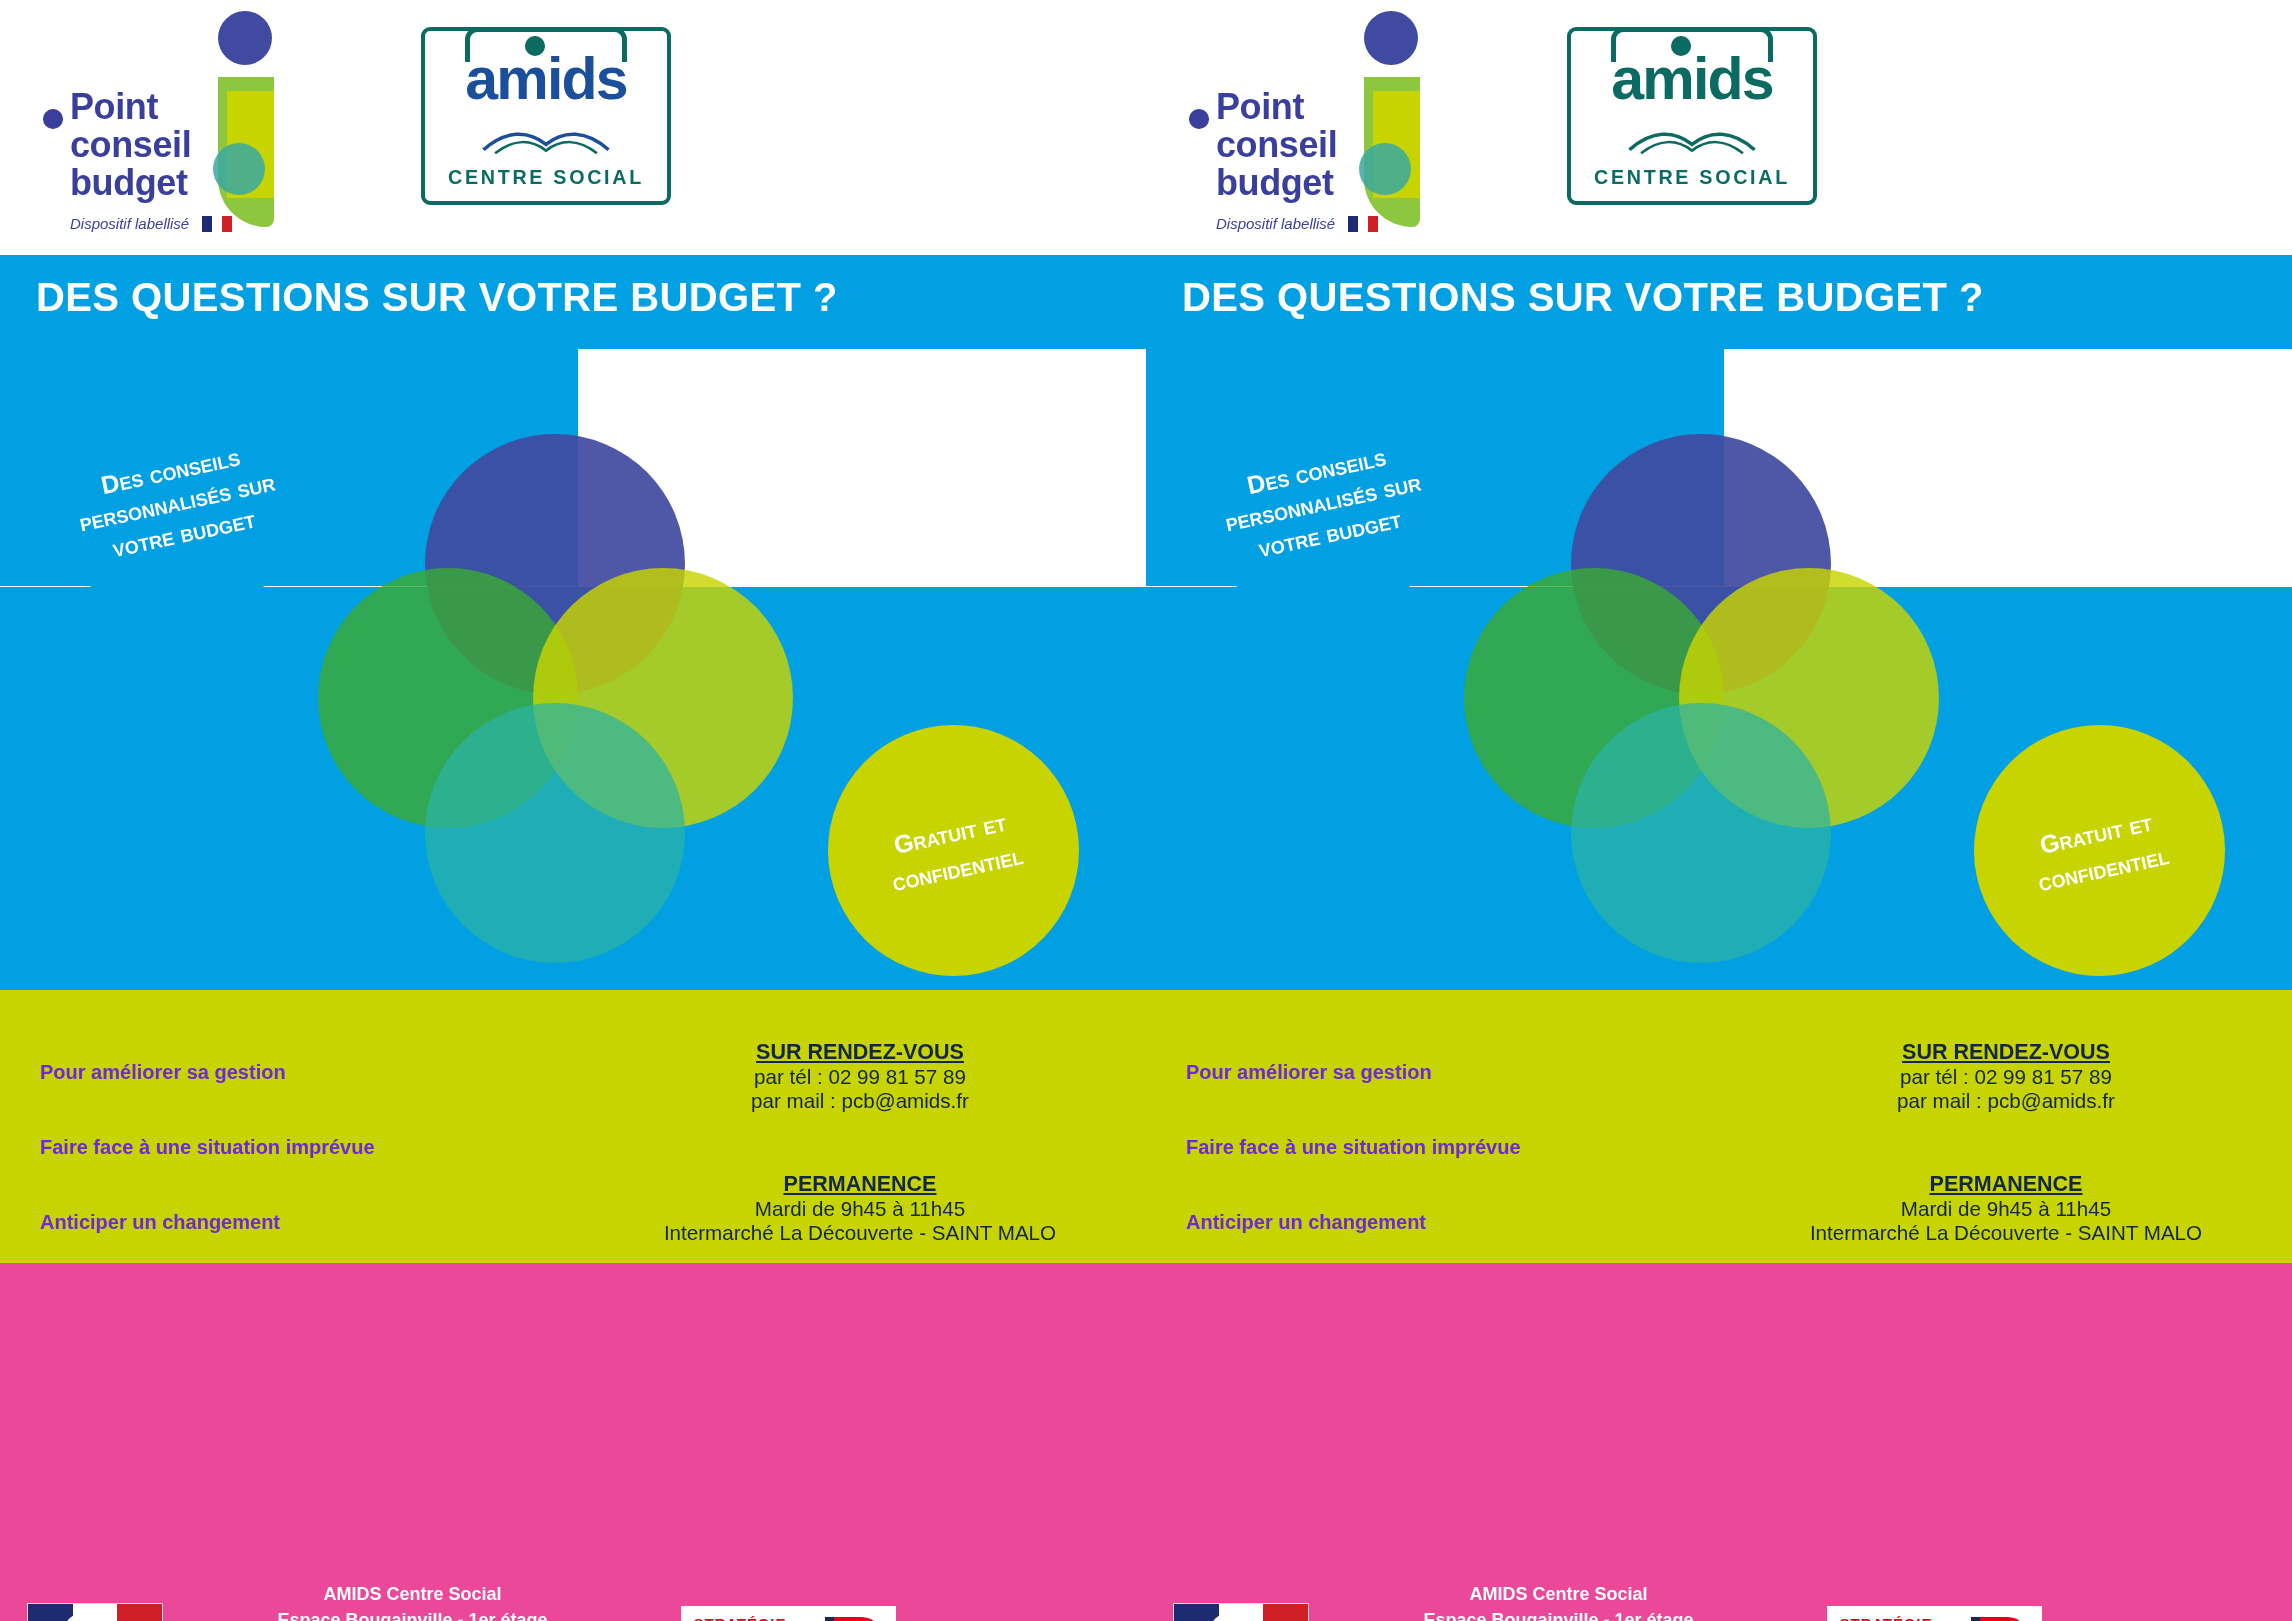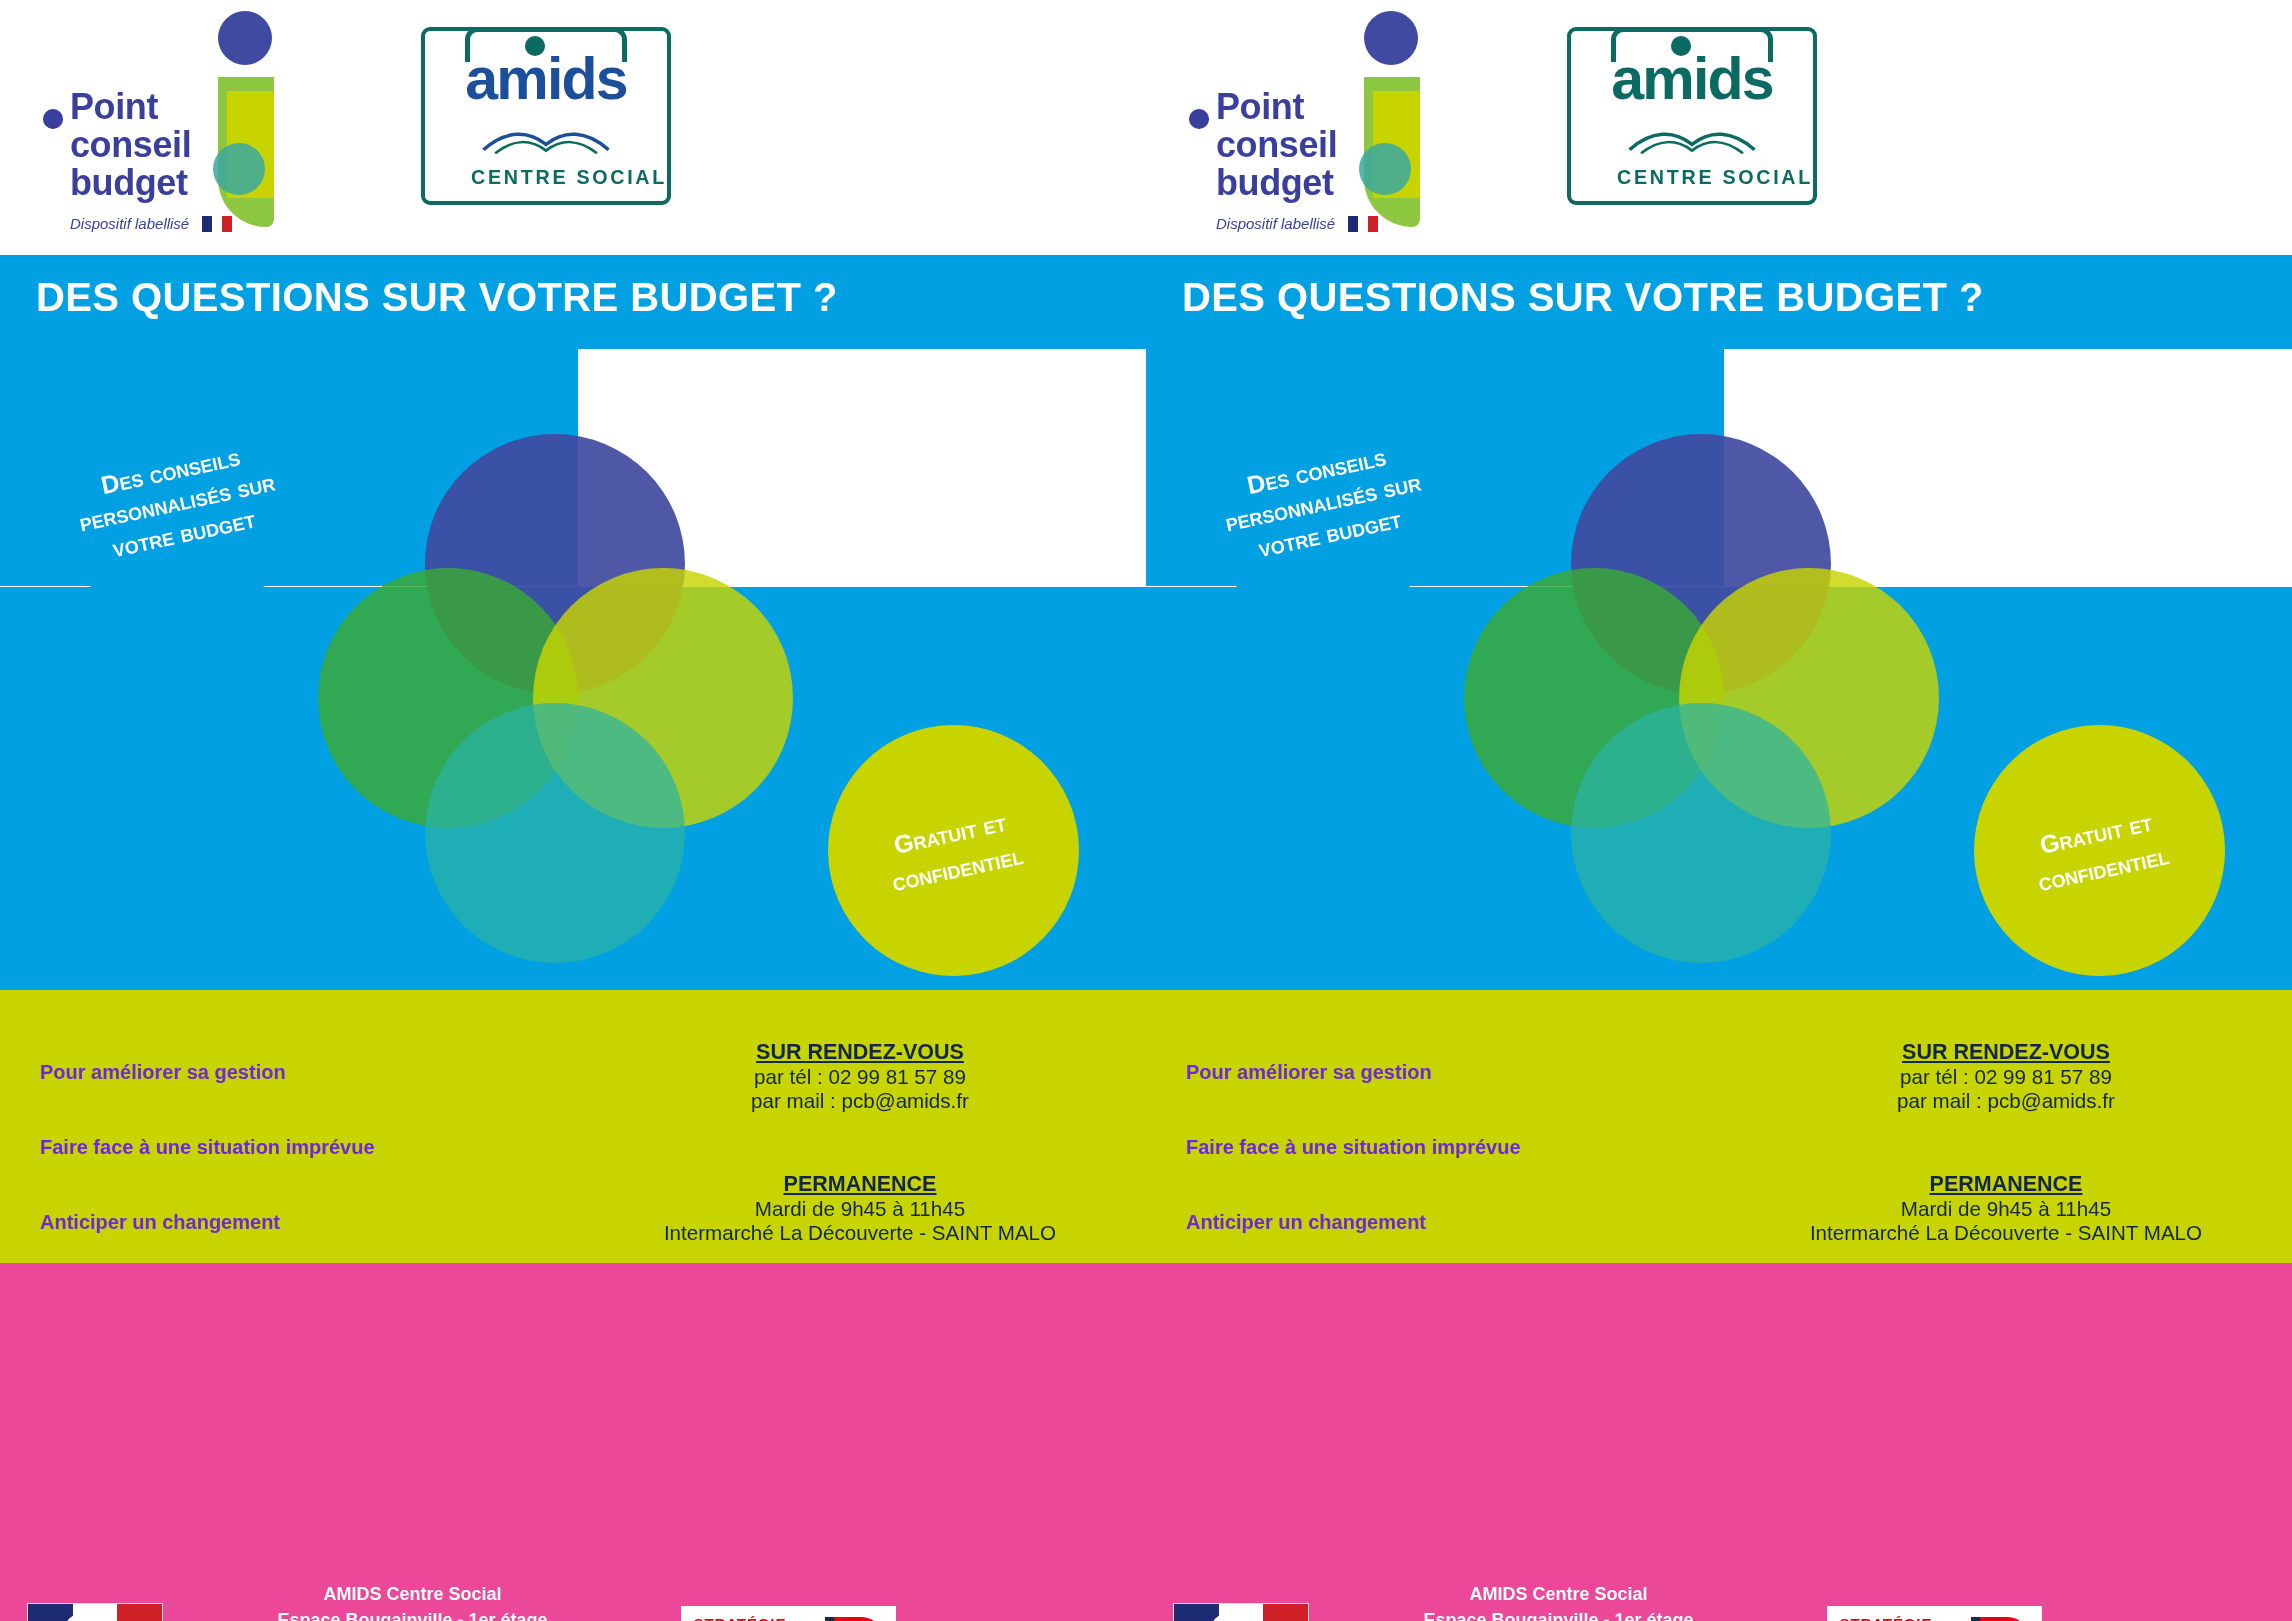--- a/index.html
+++ b/index.html
@@ -72,21 +72,21 @@
   }
   .amids-logo .amids-word{
     position:absolute;left:0;right:0;top:14.3px;text-align:center;
     font-size:59px;font-weight:bold;color:#1b4f9c;letter-spacing:-1.8px;
   }
   .amids-logo .amids-word .dot{
     position:absolute;left:100px;top:-9px;width:19.7px;height:19.7px;border-radius:50%;
     background:#0b6b63;
   }
   .amids-logo .amids-sub{
-    position:absolute;left:0;right:0;bottom:12.5px;text-align:right;
+    position:absolute;left:0;right:0;bottom:12.5px;text-align:center;
     font-size:19.7px;font-weight:bold;color:#0b6b63;letter-spacing:2.7px;
   }
   .amids-logo .hands{
     position:absolute;left:50%;transform:translateX(-50%);top:90px;width:134px;height:36px;
   }
   .amids-roof{
     position:absolute;left:50%;transform:translateX(-50%);top:-4.5px;width:152px;height:30px;
     border-top:5.4px solid #0b6b63;border-left:5.4px solid #0b6b63;border-right:5.4px solid #0b6b63;
     border-radius:12.5px 12.5px 0 0;background:#ffffff;
   }

